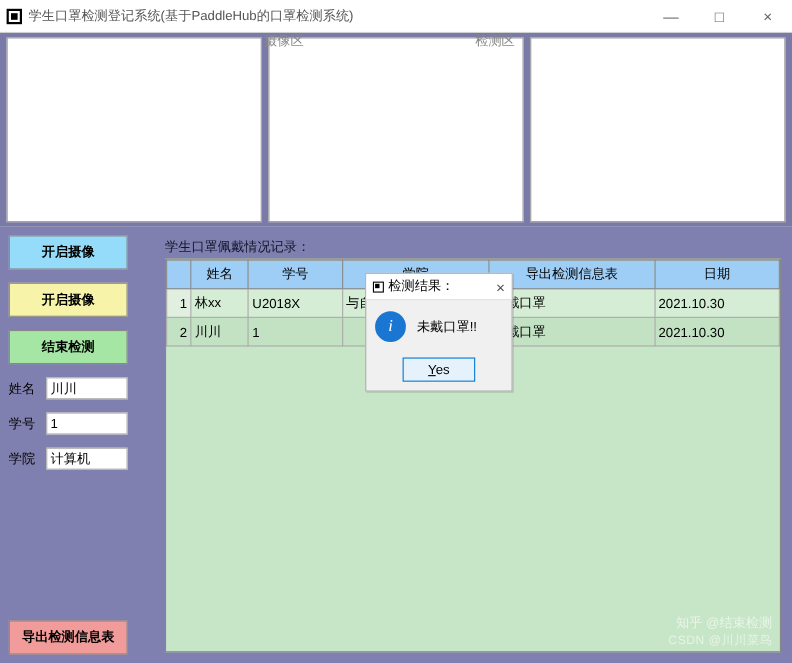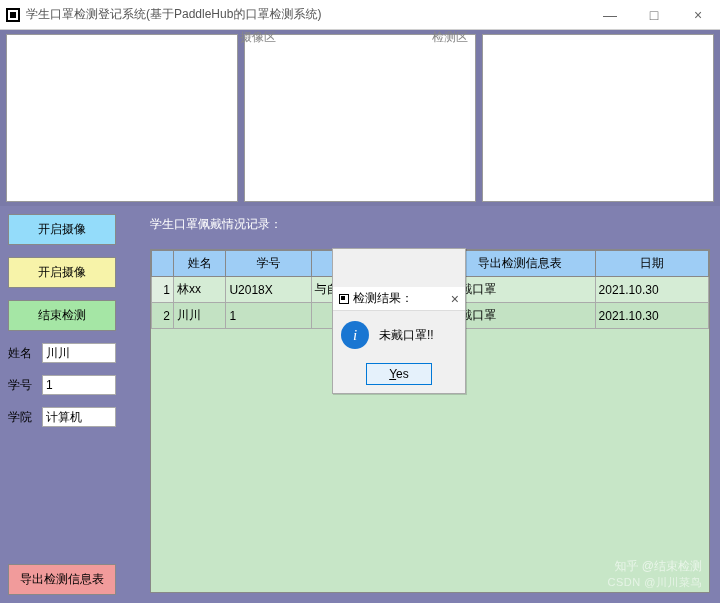--- a/index.html
+++ b/index.html
@@ -10,41 +10,41 @@
 .titlebar .app-icon::after { content:""; position:absolute; left:2px; top:2px; width:6px; height:6px; background:#000; }
 .titlebar .title-text { color: #555; }
 .window-controls { margin-left: auto; display: flex; }
 .window-controls div { width: 44px; height: 30px; display:flex; align-items:center; justify-content:center; color:#666; font-size:14px; }
 
 .camera-row { display: flex; gap: 6px; padding: 4px 6px; height: 176px; background: #7a7aa8; text-align: right; }
 .cam-box { flex: 1; background: #fff; border: 1px solid #999; position: relative; }
 
 .main-zone { display: flex; height: calc(603px - 30px - 176px); background: #8080b0; }
 .sidebar { width: 124px; padding: 8px; display: flex; flex-direction: column; gap: 12px; }
-.big-btn { padding: 6px 4px; text-align: center; border: 1px solid #888; cursor: pointer; }
+.big-btn { padding: 6px 4px; text-align: center; border: 1px solid #888; cursor: pointer; font-weight: bold; }
 .btn-blue { background: #94dcfa; }
 .btn-yellow { background: #f7f3a9; }
 .btn-green { background: #a5e6a5; }
 .btn-red { background: #f19b9b; }
 
 .form-row { display: flex; align-items: center; gap: 4px; color:#000; }
 .form-row label { width: 30px; }
 .form-row input { flex: 1; width: 70px; border: 1px solid #aaa; padding: 2px 3px; background:#fff; }
 
 .content { flex: 1; padding: 6px 10px 10px 0; display:flex; flex-direction:column; }
-.record-title { color:#ffffff; margin: 4px 0 16px 26px; }
+.record-title { color:#0f172a; margin: 4px 0 2px 26px; }
 .table-wrap { flex:1; margin-left:26px; border: 1px solid #888; background: #c7e6c7; position: relative; }
 table { width: 100%; border-collapse: collapse; }
 thead th { background: #9ecdf5; border: 1px solid #888; padding: 4px 2px; font-weight: normal; }
 tbody td { border: 1px solid #aaa; padding: 4px 3px; background: #d5ecd5; }
 tbody tr.alt td { background: #c3e2c3; }
 tbody td.rownum { width: 22px; text-align: right; background:#e1efe1; }
 
 .dialog { position: absolute; top: 248px; left: 332px; width: 134px; background: #f0f0f0; border: 1px solid #aaa; box-shadow: 1px 1px 0 rgba(0,0,0,.15); }
-.dialog .d-title { display:flex; align-items:center; height:24px; padding: 0 6px; background:#fff; border-bottom:1px solid #ddd;margin-top:38px; }
+.dialog .d-title { display:flex; align-items:center; height:24px; padding: 0 6px; background:#fff; border-bottom:1px solid #ddd; }
 .dialog .d-title .d-icon { width:10px; height:10px; border:1px solid #000; margin-right:4px; position:relative; }
 .dialog .d-title .d-icon::after{content:"";position:absolute;left:1px;top:1px;width:4px;height:4px;background:#000;}
 .dialog .d-title span:last-child { margin-left:auto; font-size:14px; color:#555; cursor:pointer; }
 .dialog .d-body { display:flex; align-items:center; padding: 10px 8px; gap: 10px; }
 .info-circle { width:28px; height:28px; background:#1976d2; border-radius:50%; color:#fff; display:flex; align-items:center; justify-content:center; font-family: Georgia, serif; font-style:italic; font-size:15px; }
 .dialog .d-body span:last-child { color:#000; }
 .dialog .d-actions { display:flex; justify-content:center; padding: 4px 0 8px; }
 .dialog .d-actions button { padding: 3px 22px; border: 1px solid #0078d7; background:#e5f1fb; cursor:pointer; }
 
 .watermark { position: absolute; right: 18px; bottom: 14px; color: rgba(255,255,255,.6); text-align: right; font-size:15px; line-height:1.3; pointer-events:none; }

